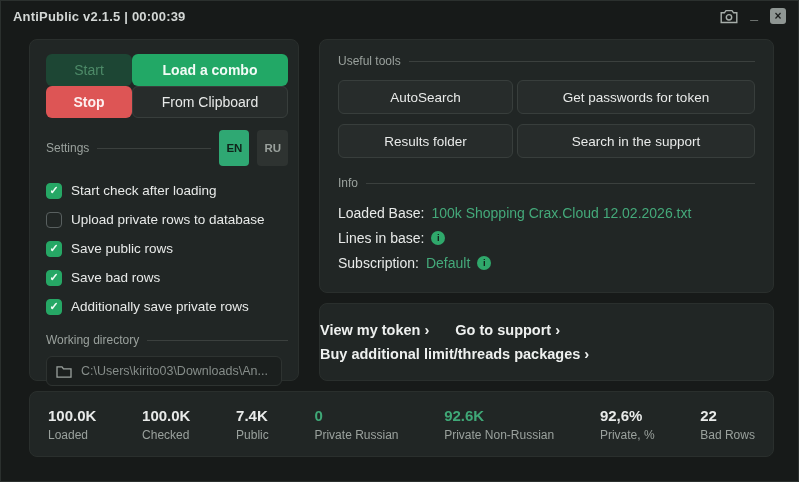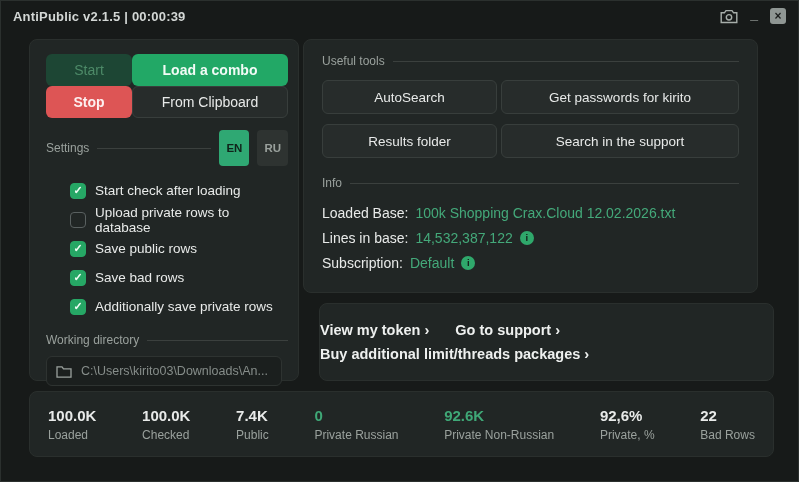--- a/index.html
+++ b/index.html
@@ -19,21 +19,21 @@
   .win-controls{ display:flex; align-items:center; gap:12px; }
   .wc{ cursor:pointer; display:flex; align-items:center; justify-content:center; }
   .wc.min{ color:#a7aeaa; font-size:14px; font-weight:700; transform:translateY(-2px); }
   .wc.close{
     width:16px; height:16px; background:#8f9693; color:#1c1f1e;
     border-radius:3px; font-size:12px; font-weight:700; line-height:16px;
   }
   
   .card{ position:absolute; background:#212625; border:1px solid #2a2f2d; border-radius:8px; }
   .left-card{ left:28px; top:38px; width:270px; height:342px; padding:14px 10px 14px 16px; }
-  .tools-card{ left:302px; top:38px; width:455px; height:254px; padding:14px 18px 14px 18px; }
+  .tools-card{ left:318px; top:38px; width:455px; height:254px; padding:14px 18px 14px 18px; }
   .links-card{ left:318px; top:302px; width:455px; height:78px; display:flex; flex-direction:column; align-items:flex-start; justify-content:center; gap:8px; }
   .stats-card{ left:28px; top:390px; width:745px; height:66px; display:flex; align-items:center; justify-content:space-between; padding:0 18px; }
   
   .btn-grid{ display:grid; grid-template-columns:86px 1fr; margin-bottom:6px; }
   .btn{
     height:32px; border:none; border-radius:6px; font-family:inherit;
     font-size:14px; cursor:pointer;
   }
   .btn-start{ background:#1d4634; color:#4d8a68; font-weight:500; }
   .btn-load{ background:#22a866; color:#f2fbf6; font-weight:600; }
@@ -41,21 +41,21 @@
   .btn-ghost{ background:#272c2b; border:1px solid #383e3c; color:#e8eae9; font-weight:500; }
   
   .sec-head{ display:flex; align-items:center; gap:8px; margin-top:12px; }
   .sec-label{ font-size:12px; color:#9aa19d; white-space:nowrap; }
   .sec-line{ flex:1; height:1px; background:#3b403e; }
   .lang{ font-size:11.5px; font-weight:700; padding:12px 7px; border-radius:4px; cursor:pointer; }
   .lang.active{ background:#2fa873; color:#10231a; }
   .lang.idle{ background:#2e3331; color:#9aa19d; }
   
   .checks{ margin-top:10px; }
-  .check-row{ display:flex; align-items:center; gap:9px; height:29px; cursor:pointer;margin-left:24px; }
+  .check-row{ display:flex; align-items:center; gap:9px; height:29px; cursor:pointer; }
   .checkbox{
     width:16px; height:16px; border-radius:4px; flex:0 0 16px;
     border:1.5px solid #596060; display:flex; align-items:center; justify-content:center;
   }
   .checkbox.checked{ background:#26a765; border-color:#26a765; }
   .checkbox.checked::after{ content:"\2713"; color:#eefcf4; font-size:11px; font-weight:700; }
   .check-label{ font-size:13.5px; color:#e8eae9; }
   
   .dir-input{
     margin-top:9px; margin-right:6px; height:30px; background:#1b1f1e;
@@ -160,37 +160,36 @@
     </div>
   </div>
 
   <div class="card tools-card">
     <div class="sec-head" style="margin-top:0;">
       <span class="sec-label">Useful tools</span>
       <span class="sec-line"></span>
     </div>
     <div class="tools-grid">
       <button class="tool-btn">AutoSearch</button>
-      <button class="tool-btn">Get passwords for kirito</button>
+      <button class="tool-btn">Get passwords for token</button>
       <button class="tool-btn">Results folder</button>
       <button class="tool-btn">Search in the support</button>
     </div>
 
     <div class="sec-head" style="margin-top:18px;">
       <span class="sec-label">Info</span>
       <span class="sec-line"></span>
     </div>
     <div class="info-rows">
       <div class="info-row">
         <span class="info-label">Loaded Base:</span>
         <span class="info-value link">100k Shopping Crax.Cloud 12.02.2026.txt</span>
       </div>
       <div class="info-row">
         <span class="info-label">Lines in base:</span>
-        <span class="info-value">14,532,387,122</span>
         <span class="info-dot">i</span>
       </div>
       <div class="info-row">
         <span class="info-label">Subscription:</span>
         <span class="info-value">Default</span>
         <span class="info-dot">i</span>
       </div>
     </div>
   </div>
 

